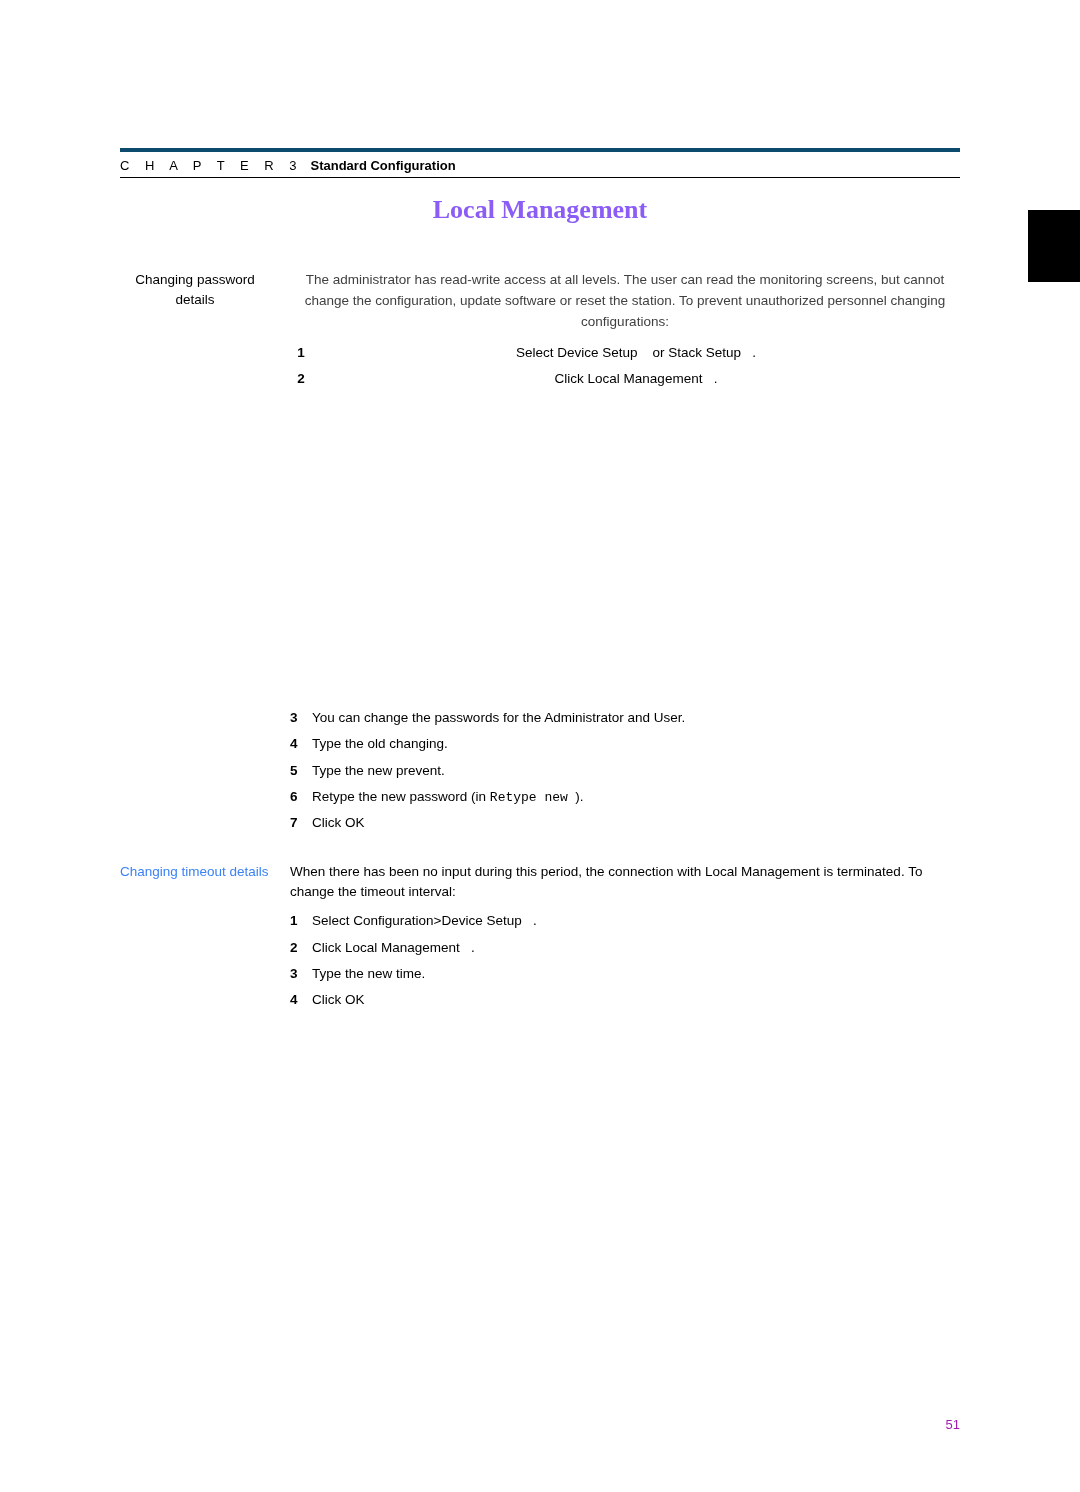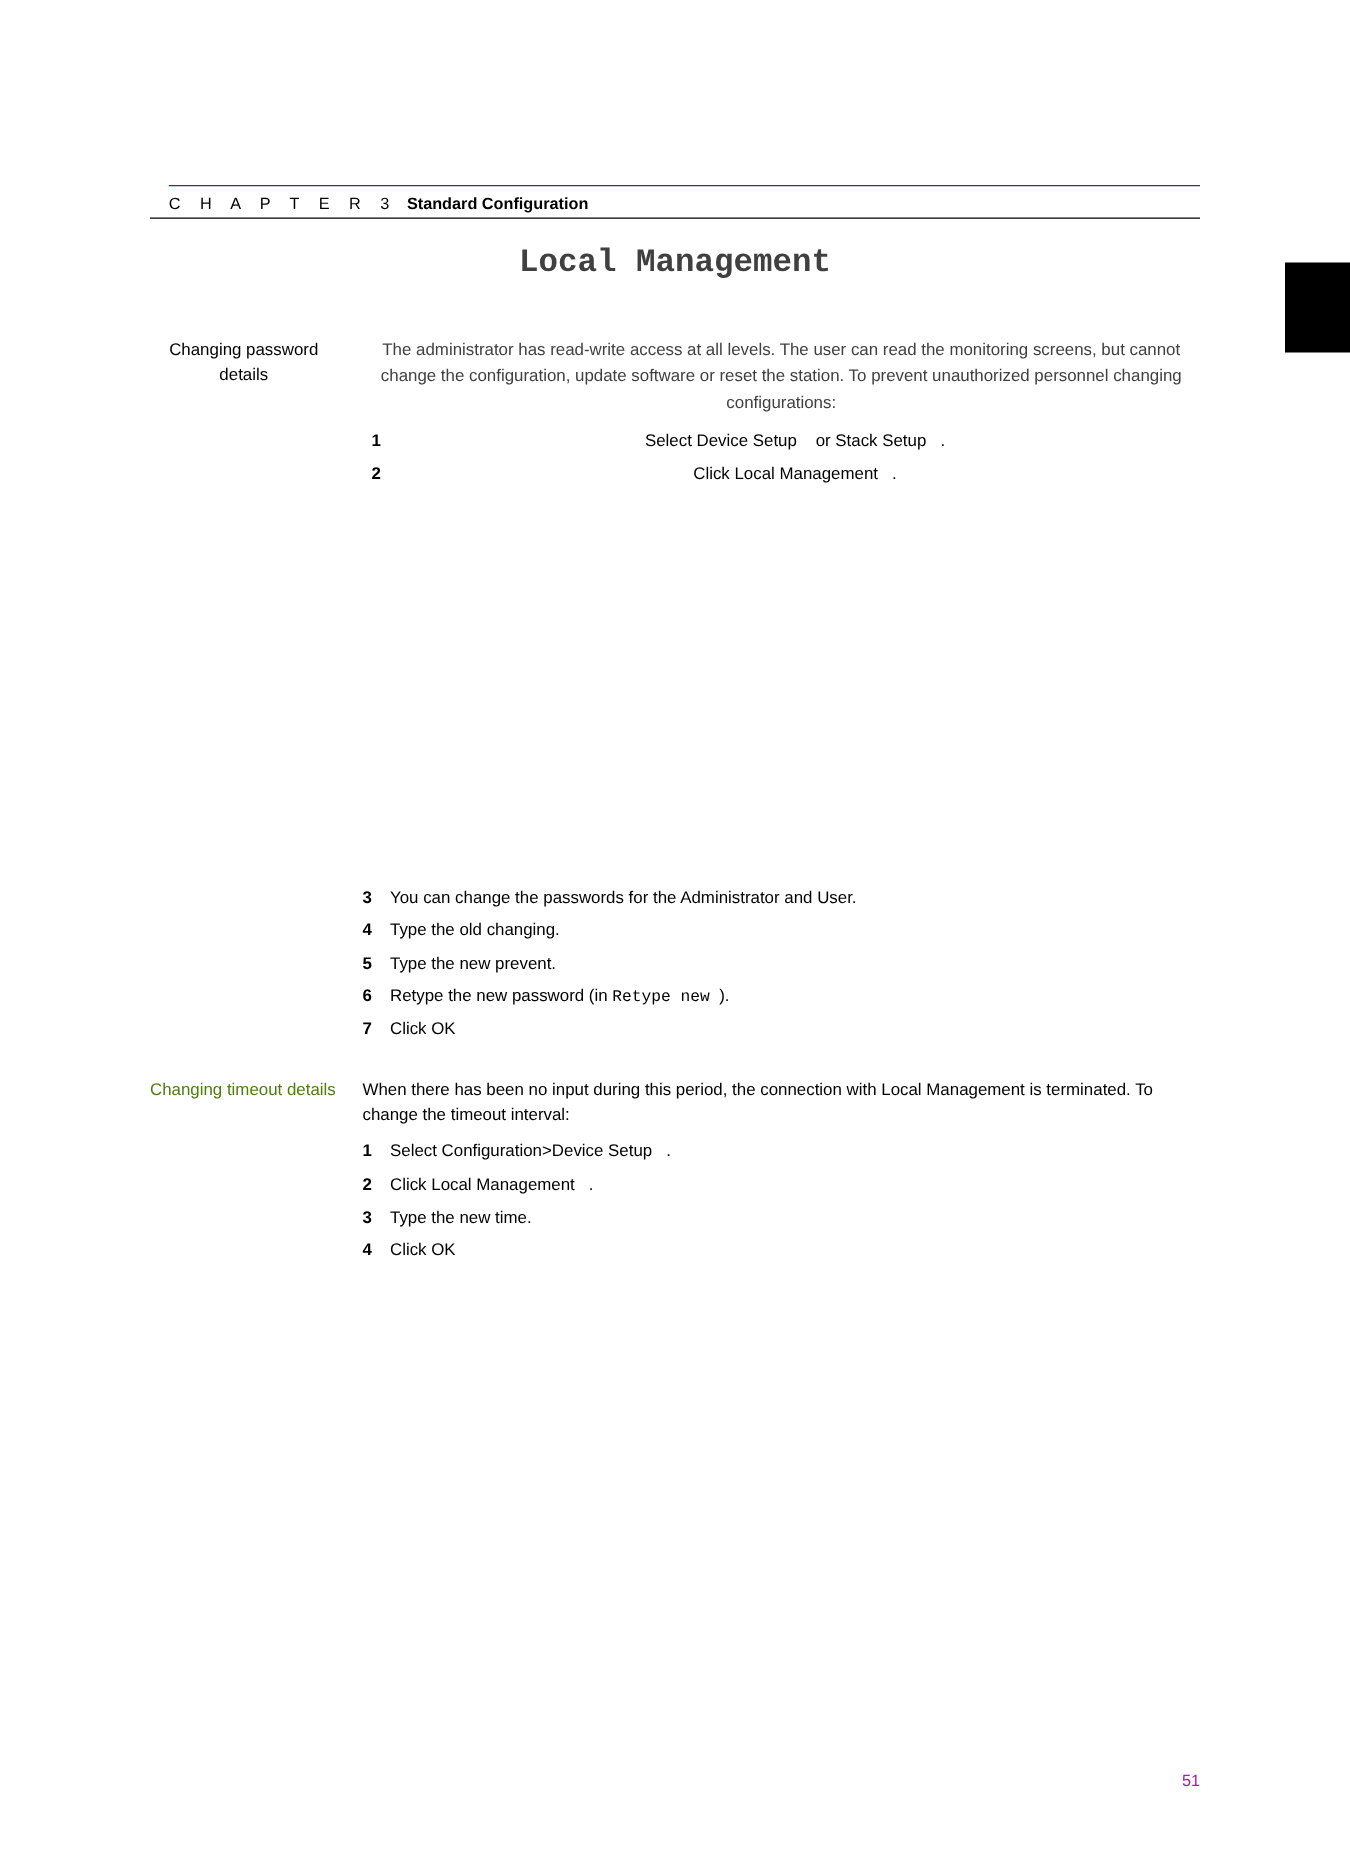--- a/index.html
+++ b/index.html
@@ -36,25 +36,24 @@
     }
 
     .chapter-header {
       position: absolute;
       top: 148px;
       left: 120px;
       right: 120px;
     }
 
     .chapter-line-top {
-      border-top: 1px solid #0c4a6e;
+      border-top: 4px solid #0c4a6e;
       padding-top: 6px;
       display: flex;
       align-items: baseline;
-      margin-left: 15px;
     }
 
     .chapter-label {
       font-family: Arial, Helvetica, sans-serif;
       font-size: 13px;
       letter-spacing: 6px;
       color: #000;
       font-weight: normal;
     }
 
@@ -71,24 +70,24 @@
       border-bottom: 1px solid #000;
       margin-top: 4px;
     }
 
     .section-title {
       position: absolute;
       top: 195px;
       left: 120px;
       right: 120px;
       text-align: center;
-      font-family: Liberation Mono, monospace;
+      font-family: Liberation Serif, serif;
       font-size: 26px;
       font-weight: bold;
-      color: #404040;
+      color: #8b5cf6;
     }
 
     .content-area {
       position: absolute;
       top: 270px;
       left: 120px;
       right: 120px;
     }
 
     .section-block {
@@ -161,21 +160,21 @@
     .lower-section {
       display: flex;
       margin-bottom: 20px;
     }
 
     .lower-sidebar {
       width: 170px;
       min-width: 170px;
       font-family: Arial, Helvetica, sans-serif;
       font-size: 13.5px;
-      color: #4d7c0f;
+      color: #3b82f6;
       padding-right: 20px;
       line-height: 1.5;
     }
 
     .lower-main {
       flex: 1;
     }
 
     .lower-main p {
       font-family: Arial, Helvetica, sans-serif;

